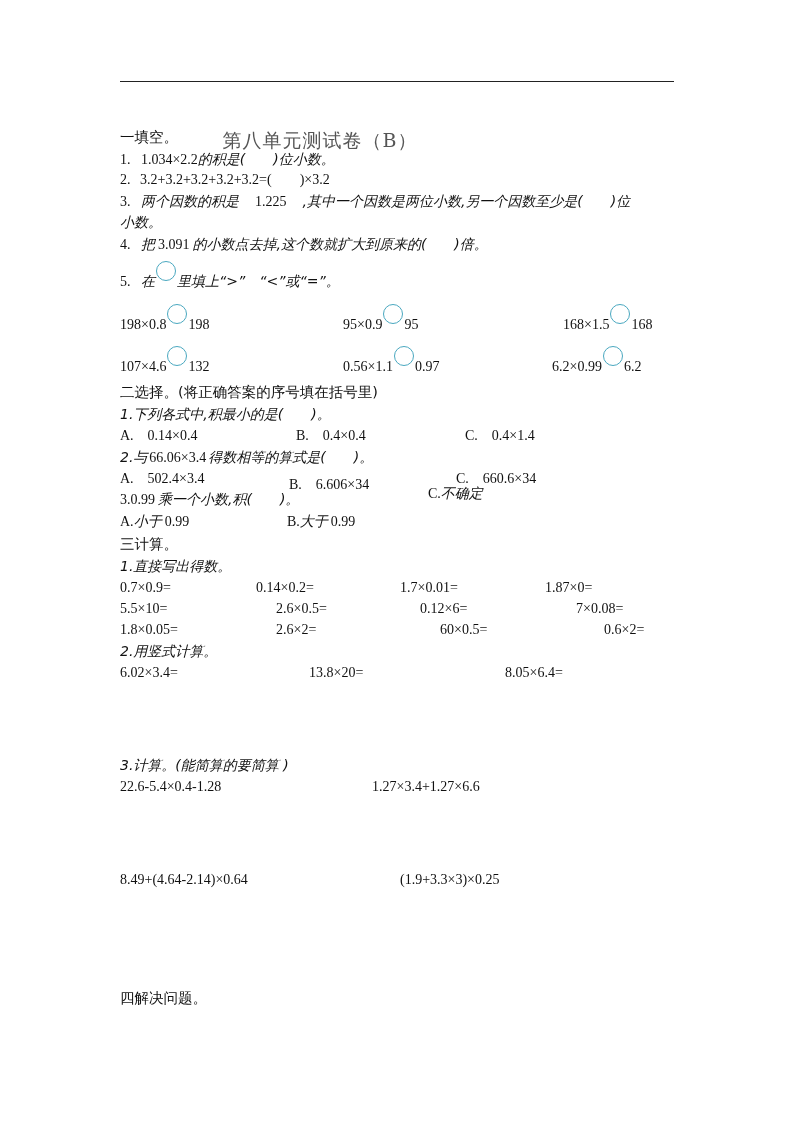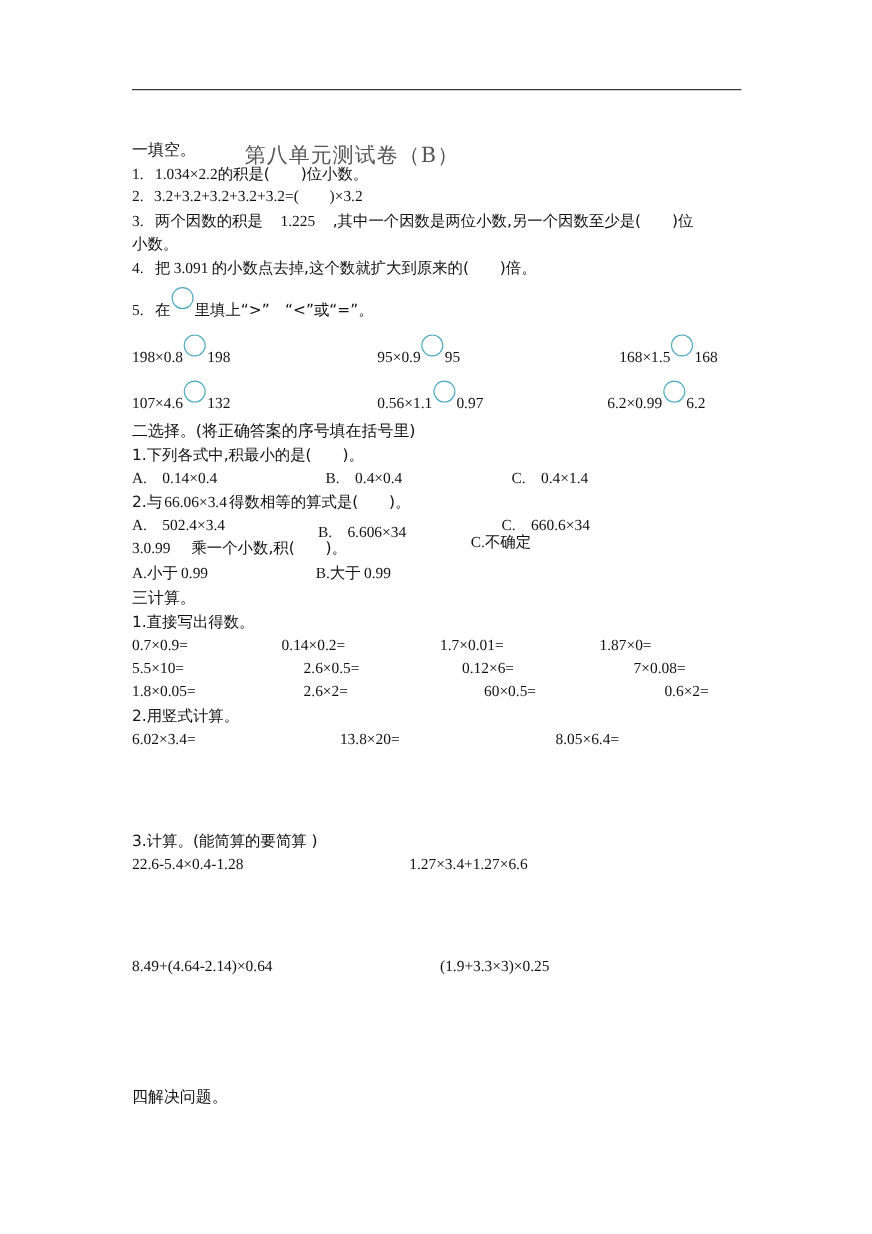--- a/index.html
+++ b/index.html
@@ -2,21 +2,21 @@
 <html><head>
 <meta charset="utf-8">
 <style>
   html, body { margin: 0; padding: 0; background: #ffffff; }
   body { width: 793px; height: 1122px; position: relative; overflow: hidden;
          font-family: "DejaVu Serif", "Liberation Serif", serif; color: #111; }
   .rule { position: absolute; left: 120px; top: 81px; width: 554px; height: 1px; background: #222; }
   .title { position: absolute; top: 96px; left: 0; width: 640px; text-align: center;
            font-size: 19px; color: #555; letter-spacing: 1px; margin-top: 32px; }
   .line { position: absolute; left: 120px; font-size: 14px; white-space: nowrap; line-height: 18px; }
-  .sans { font-family: "DejaVu Sans", "Liberation Sans", sans-serif; }
+  .sans { font-family: "DejaVu Sans", "Liberation Sans", sans-serif; font-style: italic; }
   .num { font-family: "Liberation Serif", "DejaVu Serif", serif; font-size: 14px; }
   .h { font-family: "DejaVu Sans", "Liberation Sans", sans-serif; font-size: 14.5px; }
   .cell { position: absolute; font-size: 14px; white-space: nowrap; line-height: 18px;
           font-family: "Liberation Serif", "DejaVu Serif", serif; }
   .circle { display: inline-block; width: 20px; height: 20px; border: 1.2px solid #4aa8c0;
             border-radius: 50%; vertical-align: -2px; margin: 0 1px; box-sizing: border-box;
             position: relative; top: -7px; }
 </style>
 </head>
 <body>
@@ -78,21 +78,21 @@
 <div class="cell" style="left:465px;top:427px">C.　0.4×1.4</div>
 
 <div class="line" style="top:448px">
   <span class="sans">2.与</span><span class="num" style="margin:4px 2px">66.06×3.4</span><span class="sans">得数相等的算式是(　　)。</span>
 </div>
 <div class="cell" style="left:120px;top:470px">A.　502.4×3.4</div>
 <div class="cell" style="left:289px;top:476px">B.　6.606×34</div>
 <div class="cell" style="left:456px;top:470px">C.　660.6×34</div>
 
 <div class="line" style="top:490px">
-  <span class="num">3.0.99</span><span class="sans" style="margin-left:19px">乘一个小数,积(　　)。</span>
+  <span class="num">3.0.99</span><span class="sans" style="margin-left:3px">乘一个小数,积(　　)。</span>
 </div>
 <div class="cell" style="left:120px;top:512px">
   <span>A.</span><span class="sans">小于</span><span style="margin-left:3px">0.99</span>
 </div>
 <div class="cell" style="left:287px;top:512px">
   <span>B.</span><span class="sans">大于</span><span style="margin-left:3px">0.99</span>
 </div>
 <div class="cell" style="left:428px;top:484px">
   <span>C.</span><span class="sans">不确定</span>
 </div>

